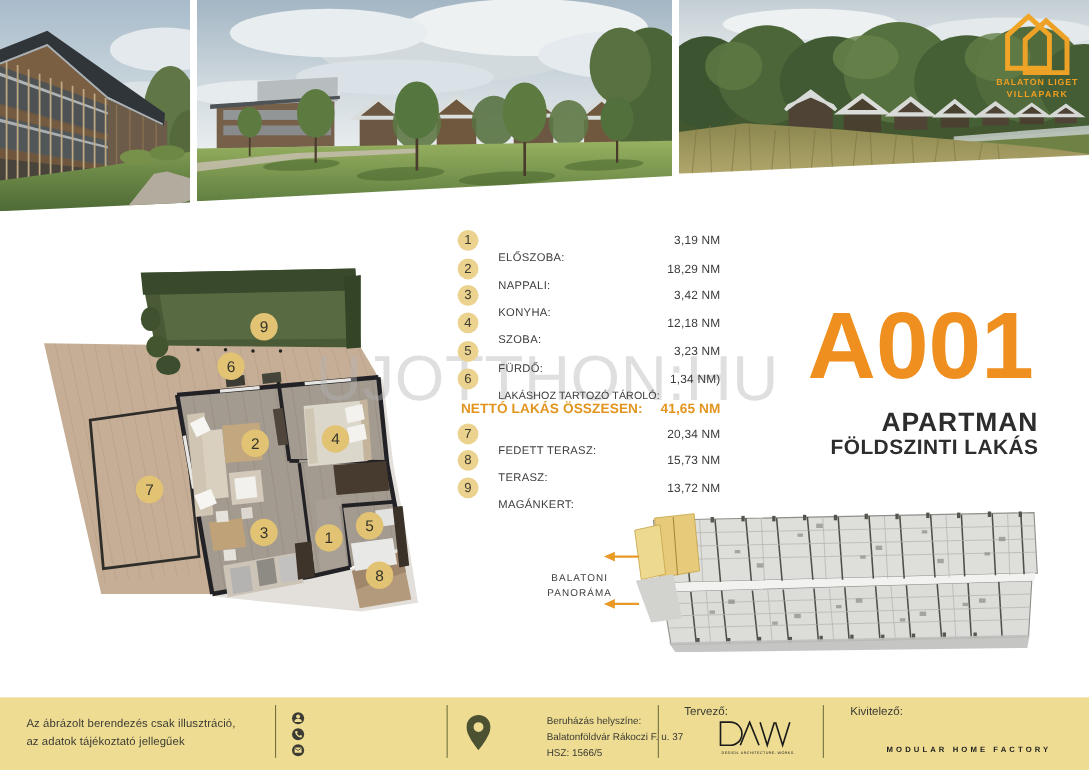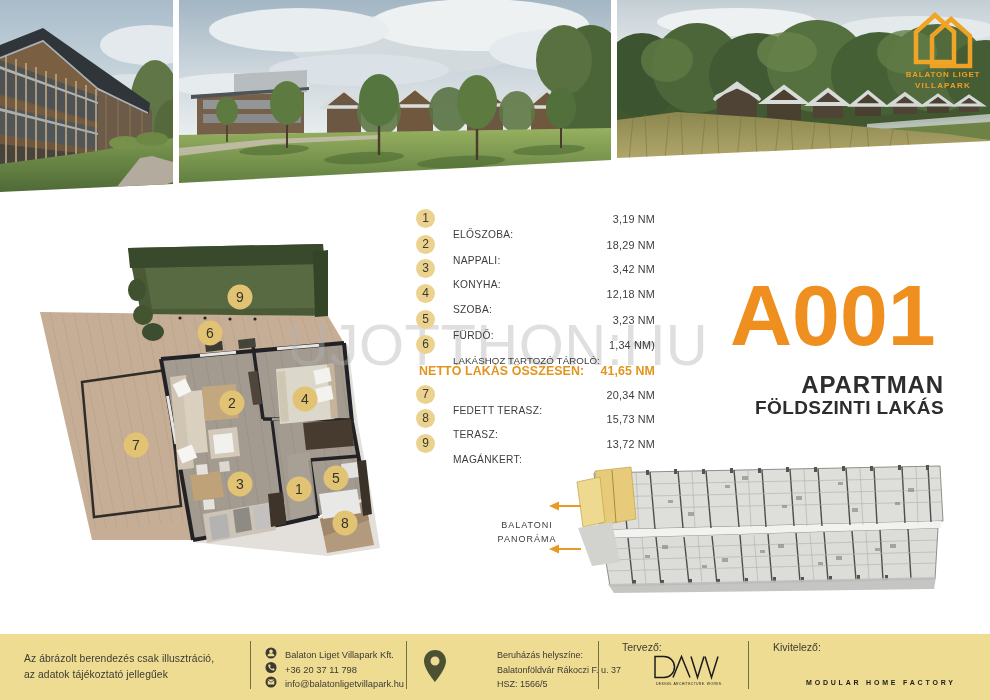--- a/index.html
+++ b/index.html
@@ -485,21 +485,21 @@
       <div class="llabel">TERASZ:</div>
       <div class="lval">15,73 NM</div>
 </div>
 
 <div class="legend-row" style="top:434px;">
   <div class="lcirc">9</div>
       <div class="llabel">MAGÁNKERT:</div>
       <div class="lval">13,72 NM</div>
 </div>
 
-<div class="abs" style="left:730px;top:272px;width:214px;text-align:left;font-size:86px;font-weight:bold;color:#ee8f1f;letter-spacing:0;line-height:1;">A001</div>
+<div class="abs" style="left:730px;top:272px;width:214px;text-align:center;font-size:86px;font-weight:bold;color:#ee8f1f;letter-spacing:0;line-height:1;">A001</div>
 
 <div class="abs" style="left:700px;top:371px;width:244px;text-align:right;font-size:24px;font-weight:bold;color:#2d2d2d;letter-spacing:0.9px;">APARTMAN</div>
 
 <div class="abs" style="left:700px;top:397px;width:244px;text-align:right;font-size:19px;font-weight:bold;color:#2d2d2d;letter-spacing:0.4px;">FÖLDSZINTI LAKÁS</div>
 
 <svg class="abs" style="left:560px;top:458px;" width="400" height="135" viewBox="560 458 400 135">
 
   <polygon points="594,473 940,466 943,521 600,530" fill="#dededa" stroke="#8e8e8a" stroke-width="1"></polygon>
 
   <polygon points="602,538 938,528 935,579 610,586" fill="#dcdcd8" stroke="#8e8e8a" stroke-width="1"></polygon>
@@ -644,21 +644,20 @@
   <path d="M3.6 10.3 a3.4 3 0 0 1 6.8 0 z" fill="#eedc93"></path>
 
   <circle cx="7" cy="21.5" r="5.5" fill="#3b3b33"></circle>
   <path d="M4.5 18.8 c1.8 -0.9 2.4 0.4 2 1.2 l-0.5 0.9 c0.5 0.9 1.2 1.6 2.1 2.1 l0.9 -0.6 c0.8 -0.4 2 0.3 1.2 1.9 -2.6 1.4 -6.9 -3.7 -5.7 -5.5z" fill="#eedc93"></path>
 
   <circle cx="7" cy="36" r="5.5" fill="#3b3b33"></circle>
   <rect x="3.8" y="33.6" width="6.4" height="4.8" rx="0.5" fill="#eedc93"></rect>
   <path d="M3.8 34 l3.2 2.3 3.2 -2.3" fill="none" stroke="#3b3b33" stroke-width="0.8"></path>
 </svg>
 
-<div class="abs" style="left:285px;top:648px;font-size:9.3px;color:#3b3b33;line-height:14.6px;">Balaton Liget Villapark Kft.<br>+36 20 37 11 798<br>info@balatonligetvillapark.hu</div>
 
 <div class="abs" style="left:406px;top:641px;width:1px;height:48px;background:#72713f;"></div>
 
 <svg class="abs" style="left:424px;top:650px;" width="22" height="33" viewBox="0 0 22 33">
   <path d="M11 0 C4.9 0 0 4.9 0 11 c0 8.2 11 21 11 21 s11 -12.8 11 -21 C22 4.9 17.1 0 11 0 z M11 15.5 a4.5 4.5 0 1 1 0 -9 a4.5 4.5 0 0 1 0 9 z" fill="#4c5132"></path>
 </svg>
 
 <div class="abs" style="left:461px;top:648px;font-size:9px;color:#3b3b33;line-height:14.6px;margin-left:36px;">Beruházás helyszíne:<br>Balatonföldvár Rákoczi F. u. 37<br>HSZ: 1566/5</div>
 
 <div class="abs" style="left:598px;top:641px;width:1px;height:48px;background:#72713f;"></div>

